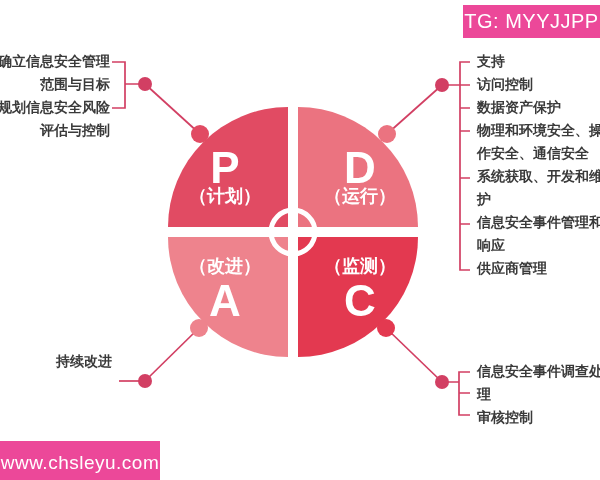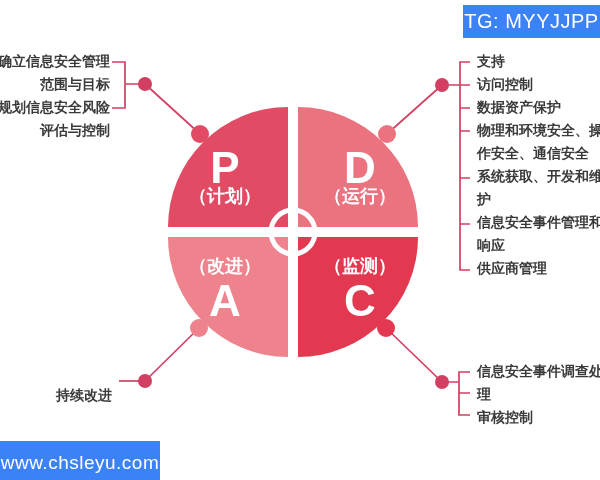--- a/index.html
+++ b/index.html
@@ -5,38 +5,38 @@
   html, body { margin: 0; padding: 0; background: #ffffff; }
   .canvas {
     position: relative;
     width: 600px; height: 480px;
     background: #ffffff;
     overflow: hidden;
     font-family: "Liberation Sans", sans-serif;
   }
   .badge {
     position: absolute;
-    background: #3b82f6;
+    background: #ec4899;
     color: #ffffff;
     display: flex; align-items: center; justify-content: center;
     letter-spacing: 0.5px;
   }
   .tg-badge   { left: 463px; top: 5px;  width: 137px; height: 33px; font-size: 20px; }
   .watermark  { left: 0;     top: 441px; width: 160px; height: 44px; font-size: 19px; }
   .label-block {
     position: absolute;
     color: #3a3a3a;
     font-size: 14px;
     line-height: 23px;
     font-weight: 600;
     white-space: nowrap;
   }
   .plan-block  { right: 490px; top: 50px;  text-align: right; }
   .do-block    { left: 477px;  top: 50px;  text-align: left; }
-  .act-block   { right: 488px; top: 384px; text-align: left; }
+  .act-block   { right: 488px; top: 350px; text-align: left; }
   .check-block { left: 477px;  top: 360px; text-align: left; }
   svg.diagram { position: absolute; left: 0; top: 0; }
   svg text { font-family: "Liberation Sans", sans-serif; fill: #ffffff; }
   .q-letter { font-size: 44px; font-weight: bold; }
   .q-sub    { font-size: 18px; font-weight: 600; }
   .connector-lines { fill: none; stroke-width: 1.7px; }
 </style>
 </head>
 <body>
 

